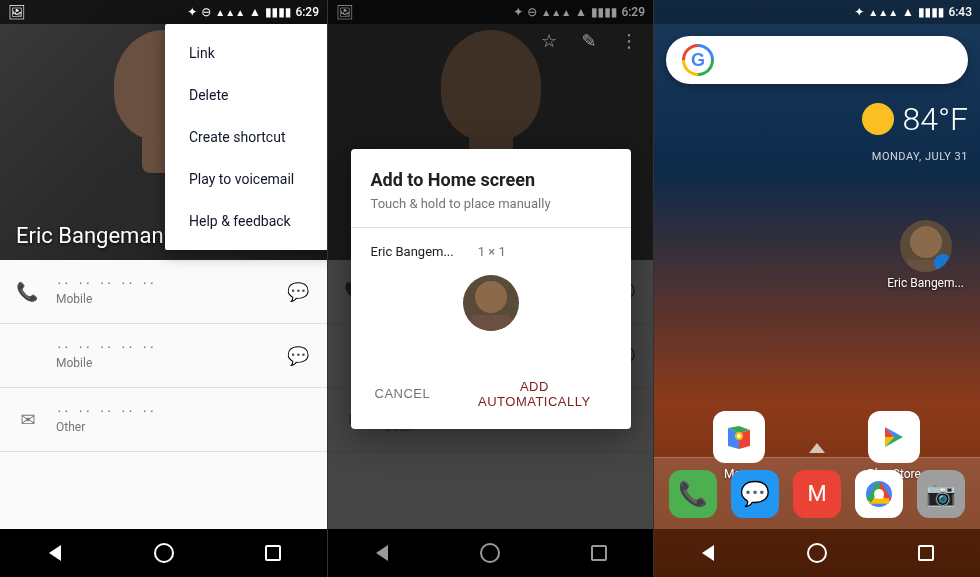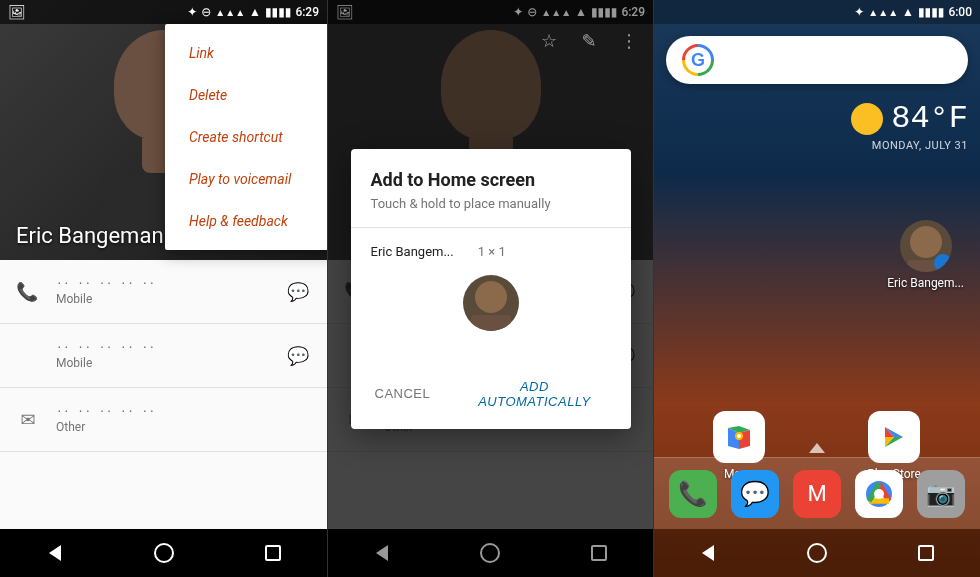--- a/index.html
+++ b/index.html
@@ -97,24 +97,23 @@
       width: 175px;
       background: #fff;
       border-radius: 2px;
       box-shadow: 0 4px 16px rgba(0,0,0,0.4);
       z-index: 100;
       padding: 8px 0;
     }
     .context-menu-item {
       padding: 14px 24px;
       font-size: 14px;
-      color: #c2410c;
+      color: #0f172a;
       cursor: pointer;
       line-height: 1;
-      font-style: italic;
     }
 
     
     .contact-details {
       background: #fafafa;
       height: calc(577px - 260px - 48px);
       overflow-y: auto;
     }
     .contact-detail-row {
       display: flex;
@@ -268,21 +267,21 @@
       font-size: 13px;
       font-weight: 500;
       letter-spacing: 0.5px;
       border: none;
       background: transparent;
       cursor: pointer;
       border-radius: 2px;
       text-transform: uppercase;
     }
     .modal-btn-cancel { color: #757575; }
-    .modal-btn-add { color: #0369a1; font-style: italic; }
+    .modal-btn-add { color: #7f1d1d; }
 
     
     .p3-bg {
       width: 100%;
       height: 100%;
       background: linear-gradient(180deg, #1a3a5c 0%, #0d2a4a 30%, #8b3a1a 70%, #6b2a0a 100%);
       position: relative;
     }
     .p3-status-bar {
       position: absolute;
@@ -340,33 +339,32 @@
       color: #fff;
       text-align: right;
     }
     .weather-temp {
       font-size: 36px;
       font-weight: 300;
       display: flex;
       align-items: center;
       justify-content: flex-end;
       gap: 8px;
-      font-family: Liberation Mono, monospace;
     }
     .weather-sun {
       width: 32px;
       height: 32px;
       background: #fbbf24;
       border-radius: 50%;
       flex-shrink: 0;
     }
     .weather-date {
       font-size: 11px;
       color: rgba(255,255,255,0.8);
-      margin-top: 2px;
+      margin-top: 12px;
       text-transform: uppercase;
       letter-spacing: 0.5px;
     }
 
     
     .desktop-icon {
       display: flex;
       flex-direction: column;
       align-items: center;
       gap: 4px;
@@ -690,21 +688,21 @@
 <div class="panel panel-3">
   <div class="p3-bg">
 
     <div class="p3-status-bar">
       <div></div>
       <div class="p3-status-right">
         <span style="font-size:12px;">✦</span>
         <span style="font-size:10px;">▲▲▲</span>
         <span style="font-size:12px;">▲</span>
         <span style="font-size:12px;">▮▮▮▮</span>
-        <span style="font-size:12px;font-weight:500;">6:00</span>
+        <span style="font-size:12px;font-weight:500;">6:43</span>
       </div>
     </div>
 
     <div class="google-search-bar">
       <div class="google-g">G</div>
     </div>
 
     <div class="weather-widget">
       <div class="weather-temp">
         <div class="weather-sun"></div>

